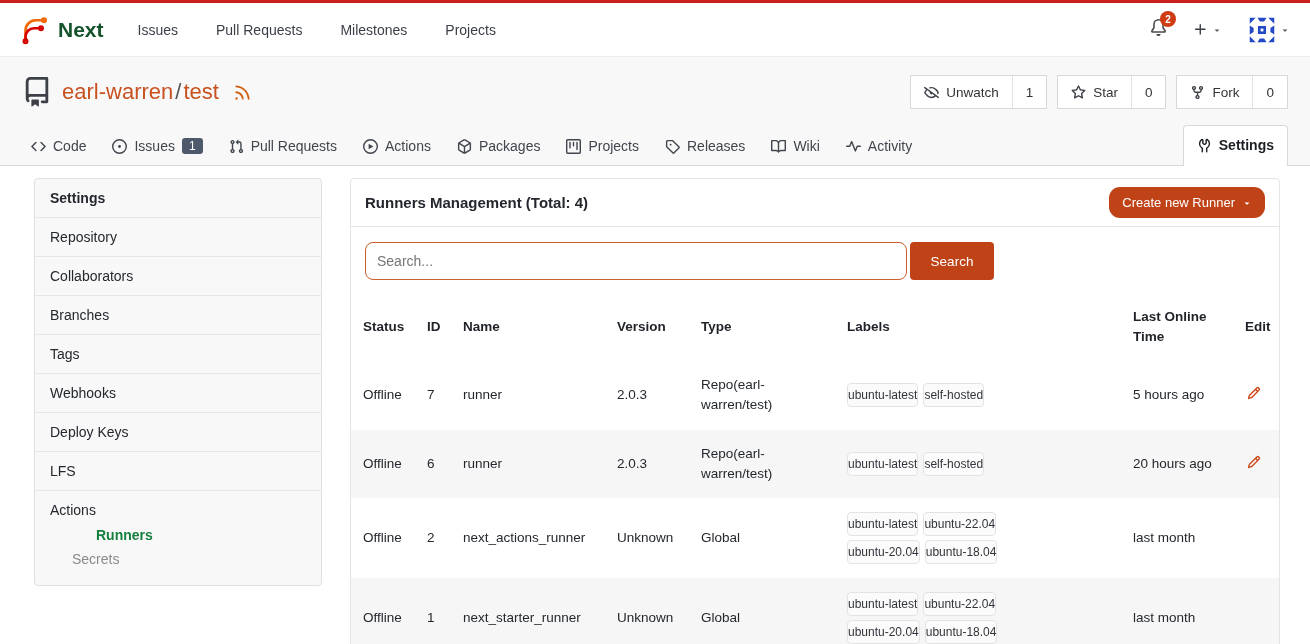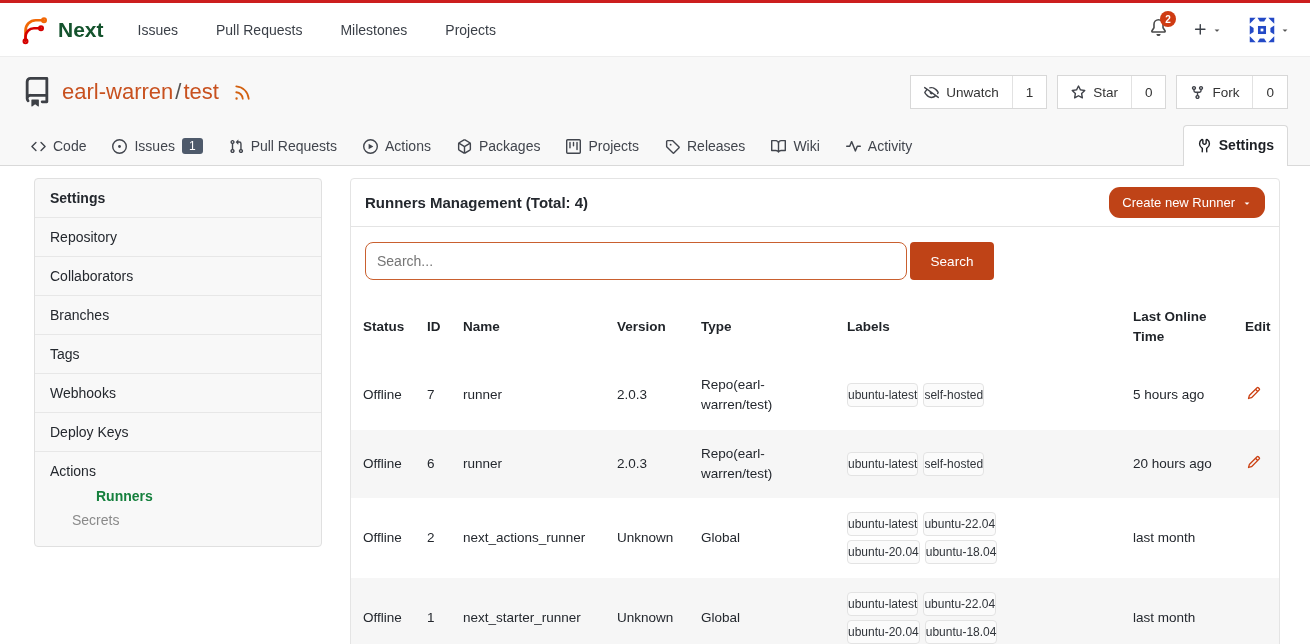--- a/index.html
+++ b/index.html
@@ -261,20 +261,21 @@
 <div class="content">
 
   <aside class="side-menu">
     <div class="side-item title">Settings</div>
     <div class="side-item">Repository</div>
     <div class="side-item">Collaborators</div>
     <div class="side-item">Branches</div>
     <div class="side-item">Tags</div>
     <div class="side-item">Webhooks</div>
     <div class="side-item">Deploy Keys</div>
+    <div class="side-item">LFS</div>
     <div class="side-item">
       <span>Actions</span>
       <div class="side-sub">
         <div class="side-sub-item active">Runners</div>
         <div class="side-sub-item muted">Secrets</div>
       </div>
     </div>
   </aside>
 
   <section class="panel">

